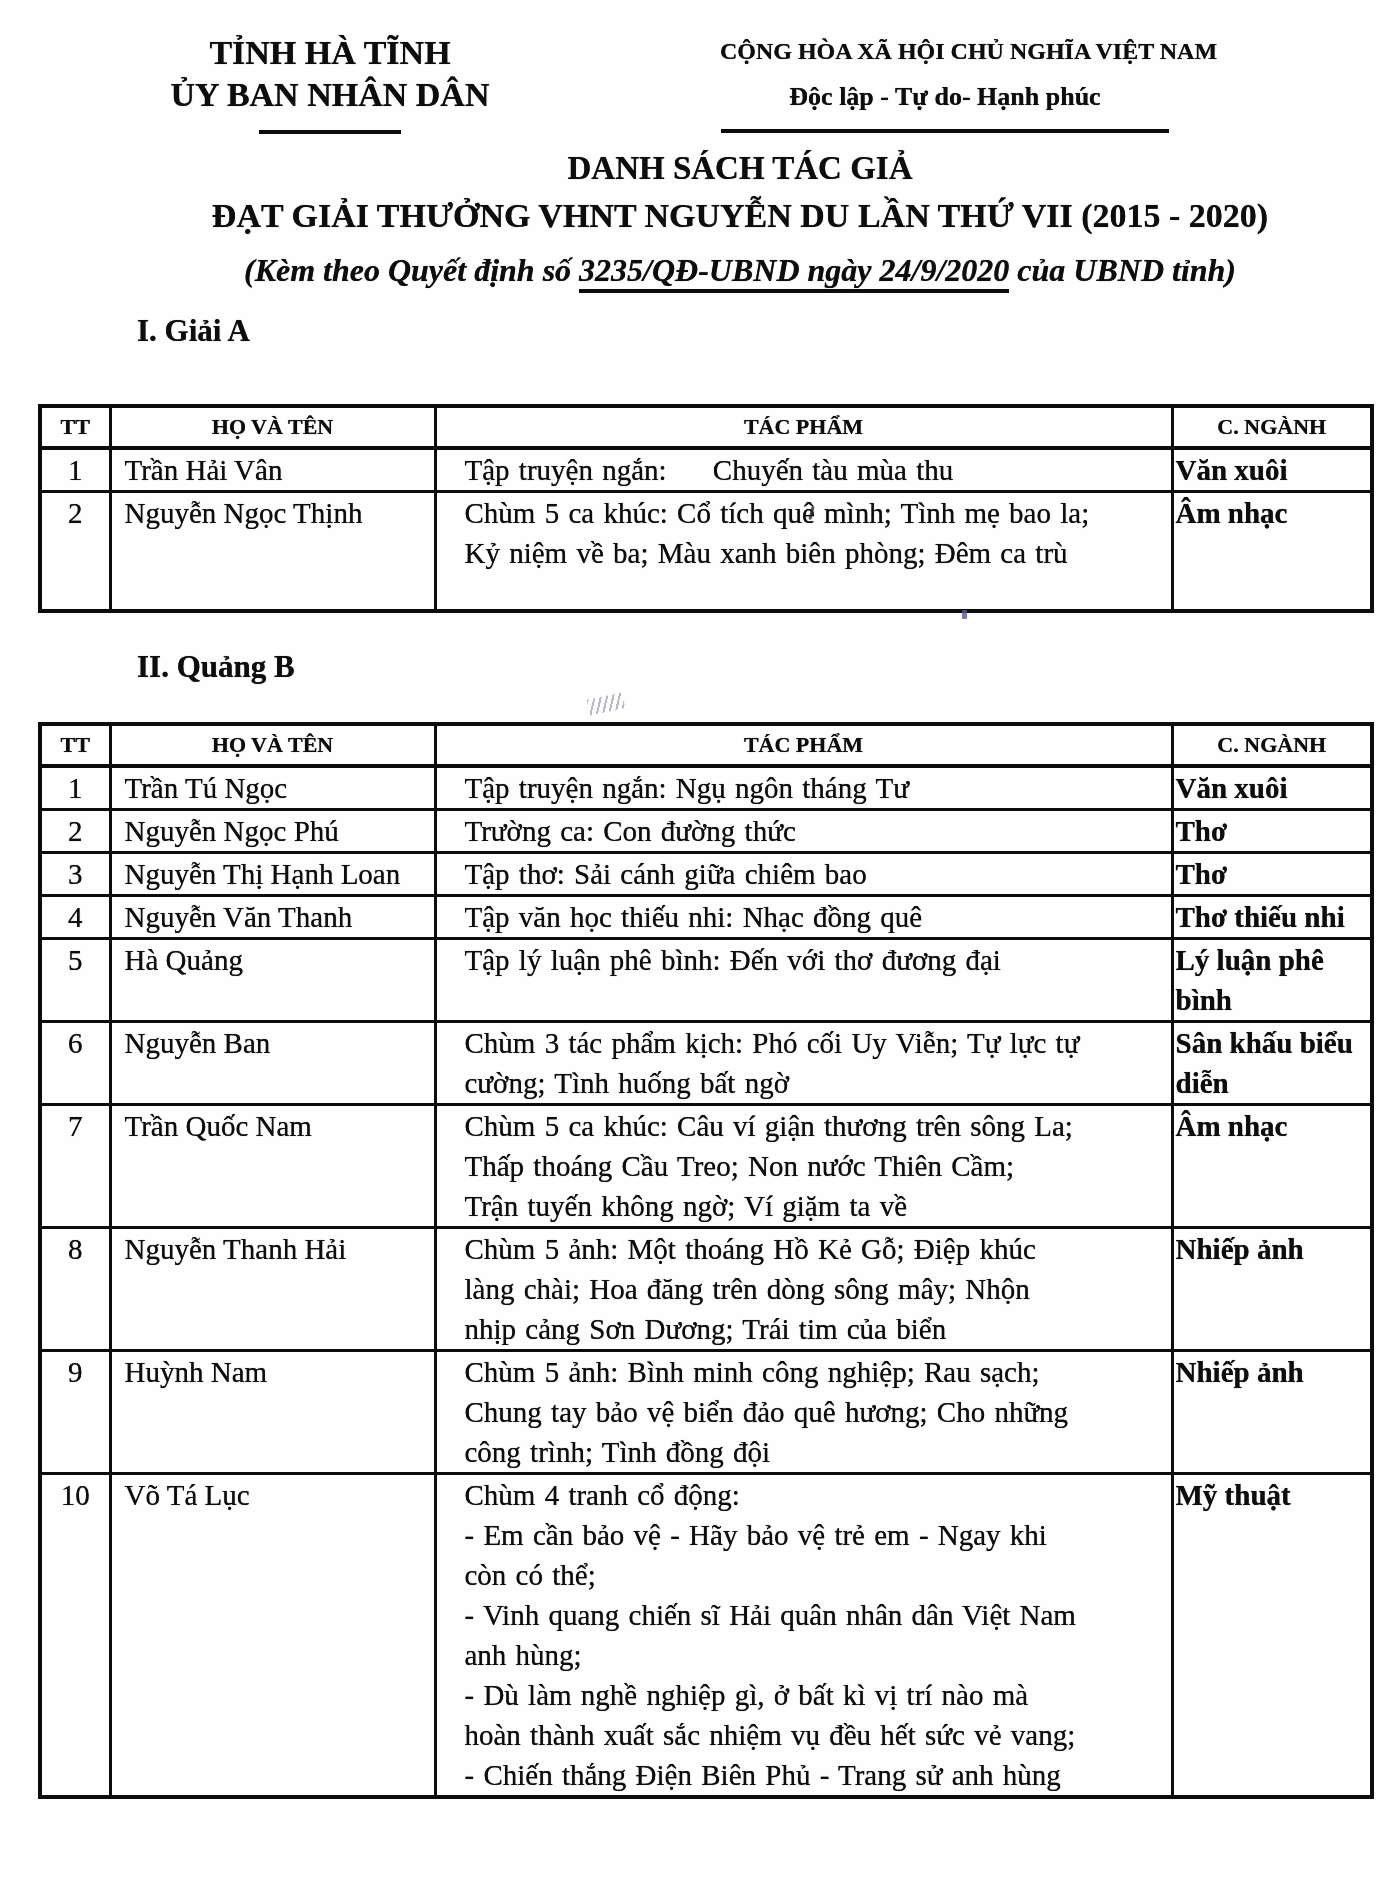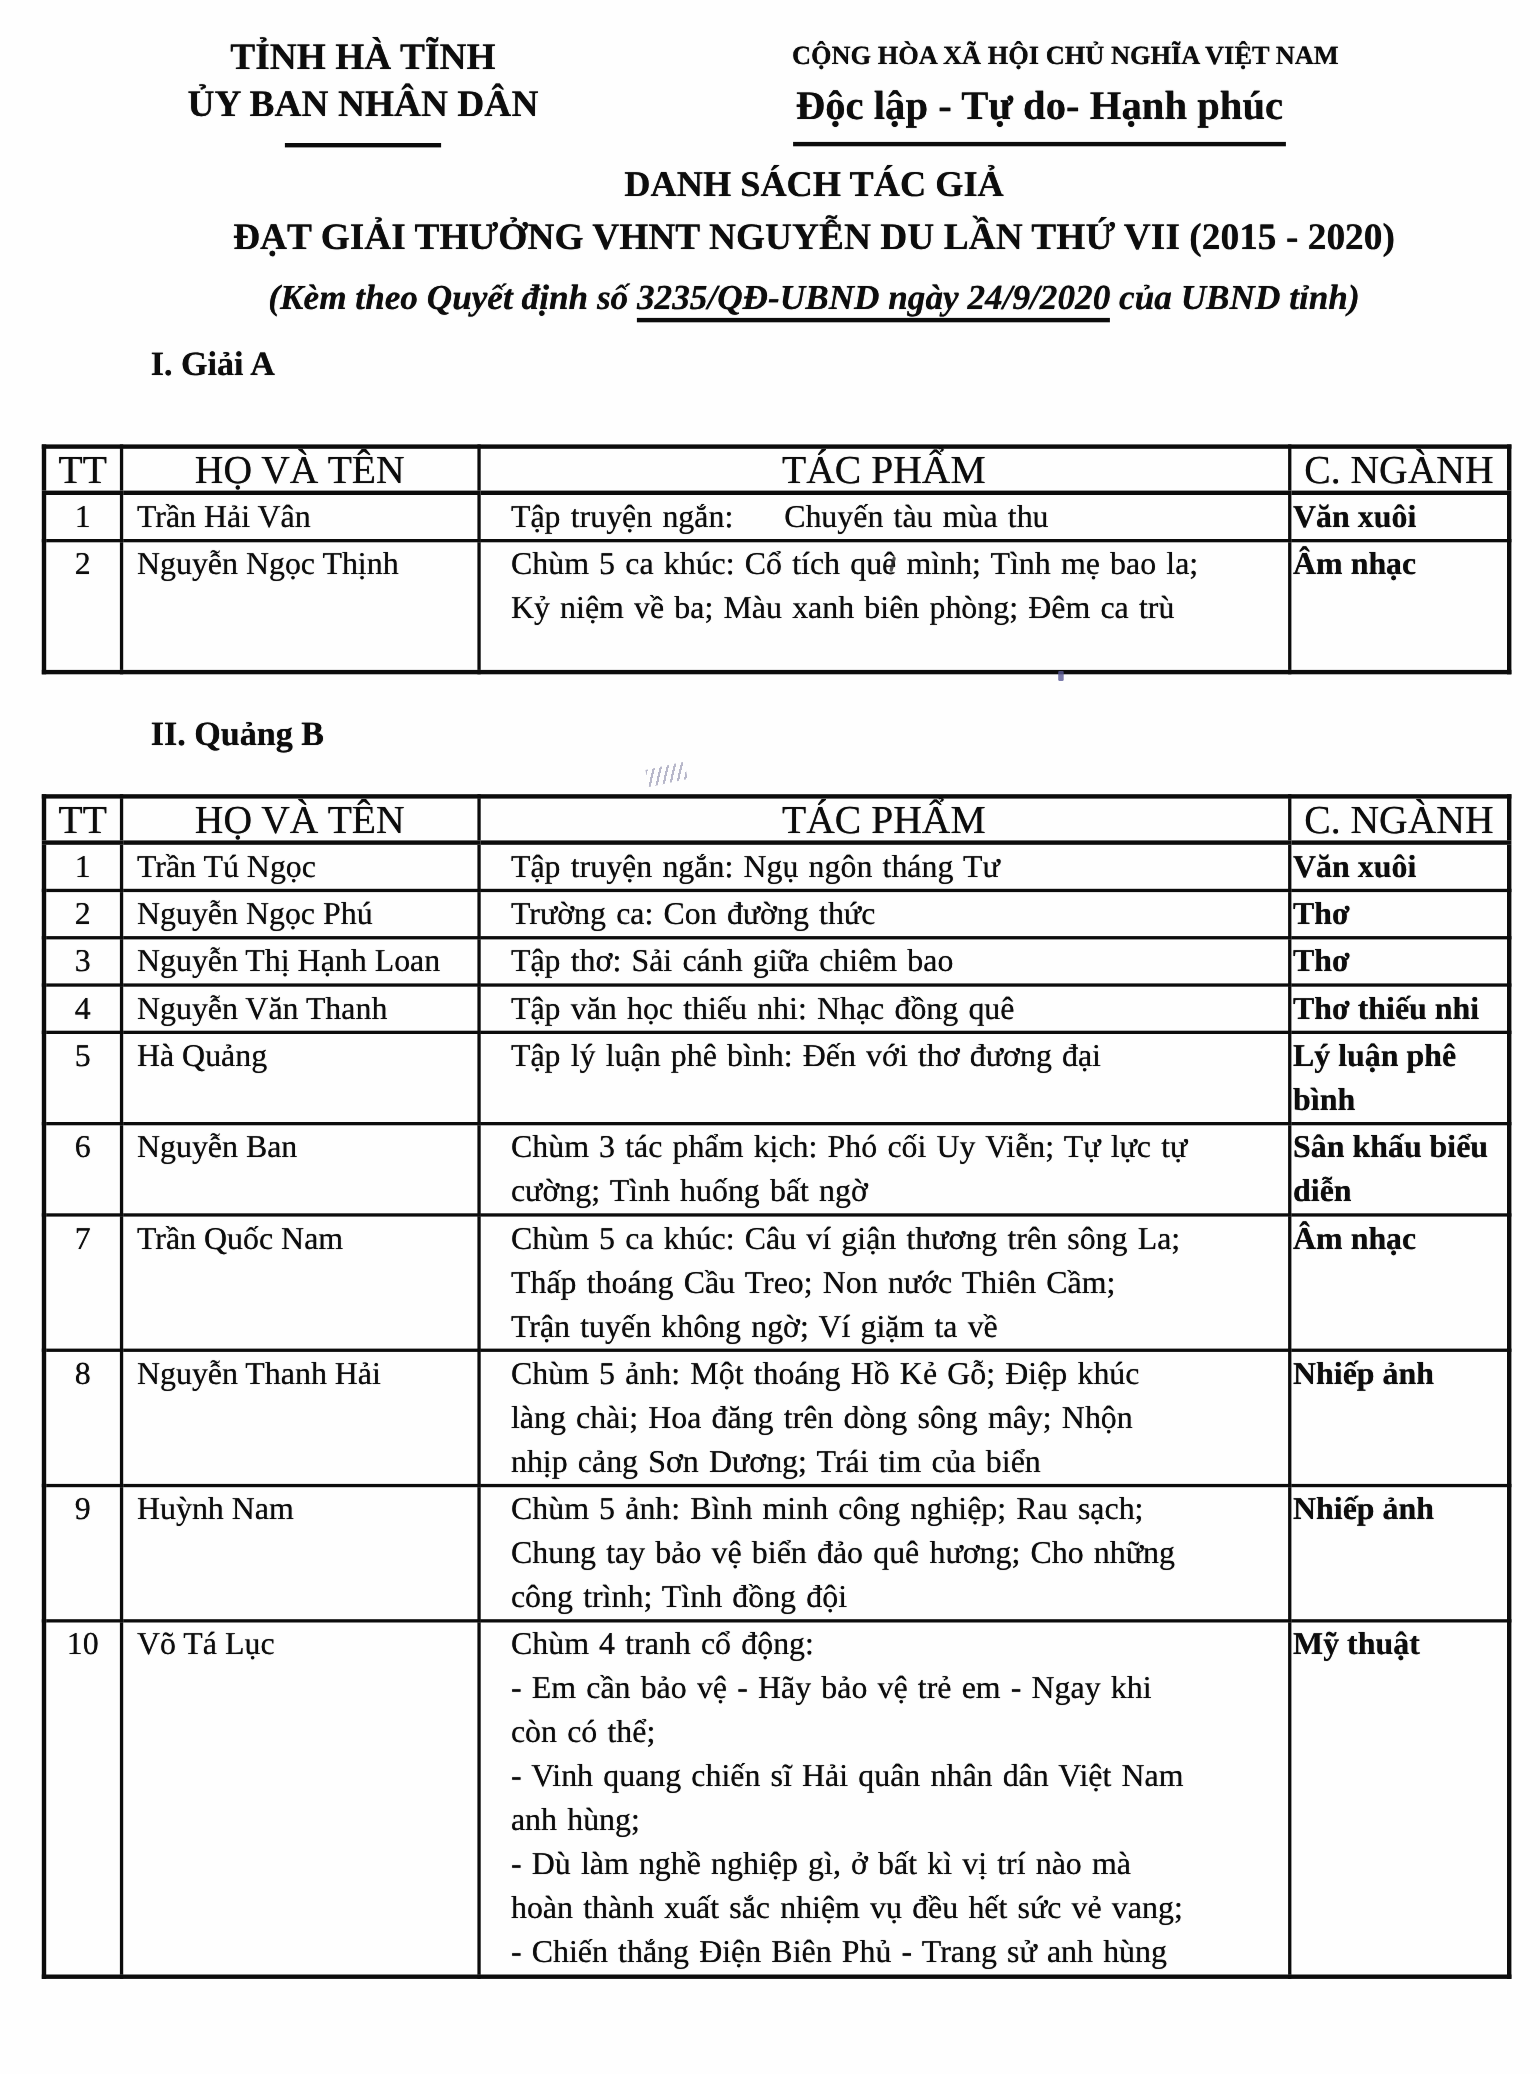--- a/index.html
+++ b/index.html
@@ -15,21 +15,21 @@
   .org-block{
     position:absolute;left:140px;top:32px;width:380px;
     text-align:center;font-weight:bold;font-size:34px;line-height:42px;
   }
   .org-underline{width:142px;height:4px;background:#0c0c0c;margin:14px auto 0;}
   .motto-block{
     position:absolute;left:592px;top:30px;width:706px;
     text-align:center;font-weight:bold;
   }
   .motto-line1{font-size:24px;line-height:42px;margin-left:47px;}
-  .motto-line2{font-size:37px;line-height:40px;margin-top:5px;}
+  .motto-line2{font-size:26px;line-height:40px;margin-top:5px;}
   .motto-underline{width:448px;height:4px;background:#0c0c0c;margin:12px auto 0;}
 
   
   .title-block{
     position:absolute;left:75px;top:148px;width:1330px;text-align:center;
   }
   .title-line1{font-size:33px;font-weight:bold;line-height:40px;}
   .title-line2{font-size:34px;font-weight:bold;line-height:42px;margin-top:7px;}
   .subtitle{font-size:32px;font-weight:bold;font-style:italic;margin-top:13px;line-height:40px;}
   .subtitle .u{border-bottom:4px solid #0c0c0c;padding-bottom:1px;}
@@ -49,21 +49,21 @@
     font-size:29px;
   }
   #table-a{top:404px;}
   #table-b{top:722px;}
   col.c-tt{width:70px;}
   col.c-name{width:325px;}
   col.c-work{width:737px;}
   col.c-field{width:200px;}
   .award th{
     border:3px solid #0c0c0c;border-bottom-width:4px;
-    font-size:36px;font-weight:normal;text-align:center;
+    font-size:22px;font-weight:bold;text-align:center;
     height:38px;line-height:34px;padding:0 2px;
   }
   .award td{
     border:3px solid #0c0c0c;vertical-align:top;
     line-height:40px;padding:0;
   }
   .award td.col-tt{text-align:center;}
   .award td.col-name{padding:0 6px 0 13px;}
   .award td.col-work{
     padding:0 10px 0 28px;white-space:pre-line;

